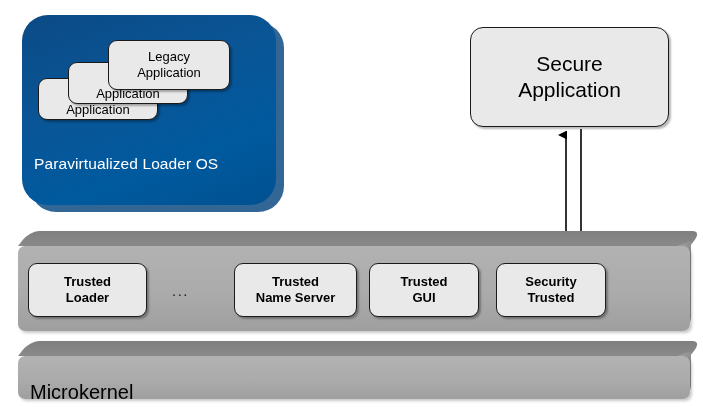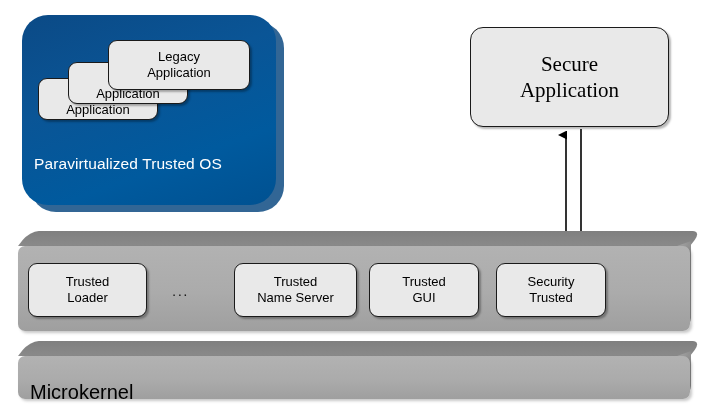--- a/index.html
+++ b/index.html
@@ -63,21 +63,21 @@
     text-align: center;
     color: #000000;
     font-size: 13px;
     line-height: 15.5px;
     box-sizing: border-box;
     overflow: hidden;
     padding-top: 7px;
   }
   .app-card.c1 { left: 38px;  top: 78px;  width: 120px; height: 42px; z-index: 3; }
   .app-card.c2 { left: 68px;  top: 62px;  width: 120px; height: 42px; z-index: 4; }
-  .app-card.c3 { left: 108px; top: 40px;  width: 142px; height: 50px; z-index: 5; padding-top: 8px; }
+  .app-card.c3 { left: 108px; top: 40px;  width: 122px; height: 50px; z-index: 5; padding-top: 8px; }
 
   
   .secure-box {
     position: absolute;
     left: 470px;
     top: 27px;
     width: 199px;
     height: 100px;
     background: #e9e9e9;
     border: 1.6px solid #1a1a1a;
@@ -160,20 +160,21 @@
     justify-content: center;
     box-sizing: border-box;
     z-index: 7;
   }
   .svc .txt {
     text-align: center;
     font-size: 13px;
     line-height: 16px;
     color: #000000;
     white-space: pre-line;
+    font-weight: bold;
   }
   .svc.s0 { left: 28px;  top: 263px; width: 119px; height: 54px; }
   .svc.s1 { left: 234px; top: 263px; width: 123px; height: 54px; }
   .svc.s2 { left: 369px; top: 263px; width: 110px; height: 54px; }
   .svc.s3 { left: 496px; top: 263px; width: 110px; height: 54px; }
 
   .ellipsis {
     position: absolute;
     left: 172px;
     top: 282px;
@@ -197,24 +198,24 @@
   </div>
   <div class="app-card c2">
     <span style="white-space:pre-line;">Legacy
 Application</span>
   </div>
   <div class="app-card c3">
     <span style="white-space:pre-line;">Legacy
 Application</span>
   </div>
 
-  <div class="vm-label">Paravirtualized Trusted OS</div>
+  <div class="vm-label">Paravirtualized Loader OS</div>
 
   <div class="secure-box">
-    <span class="txt" style="white-space:pre-line;font-family:Liberation Serif, serif;">Secure
+    <span class="txt" style="white-space:pre-line;">Secure
 Application</span>
   </div>
 
   <svg class="arrows" viewBox="0 0 703 407" xmlns="http://www.w3.org/2000/svg">
     <defs>
       <marker id="ah-up" markerWidth="9" markerHeight="9" refX="4.5" refY="8" orient="auto" markerUnits="userSpaceOnUse">
         <path d="M4.5 0 L9 9 L0 9 Z" fill="#000000"></path>
       </marker>
       <marker id="ah-down" markerWidth="9" markerHeight="9" refX="4.5" refY="8" orient="auto" markerUnits="userSpaceOnUse">
         <path d="M4.5 0 L9 9 L0 9 Z" fill="#000000"></path>

